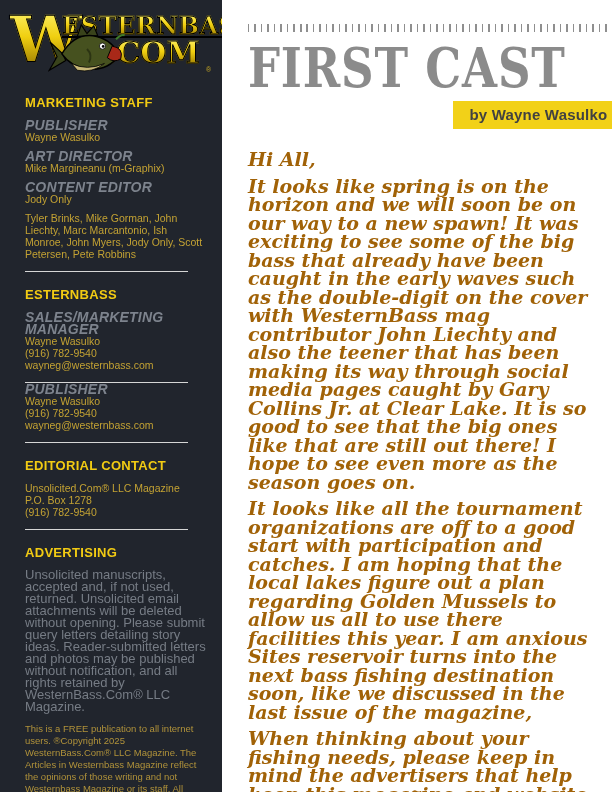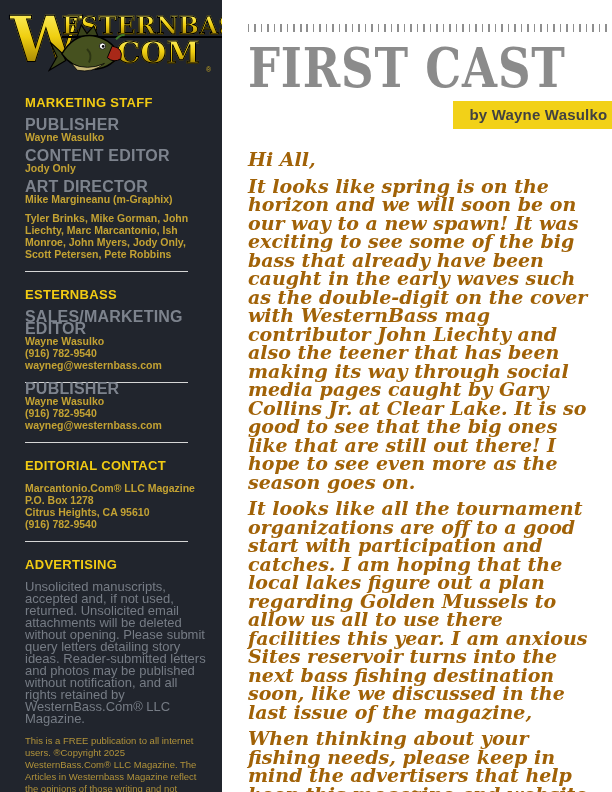--- a/index.html
+++ b/index.html
@@ -17,22 +17,22 @@
   }
   .logo-w   { position:absolute; left:0; top:0; font-size:64px; }
   .logo-top { position:absolute; left:52px; top:6px; font-size:24px; letter-spacing:0.5px;text-decoration:underline; }
   .logo-com { position:absolute; left:96px; top:30px; font-size:30px; }
   .logo-reg { position:absolute; left:196px; top:58px; font-size:7px; color:#c7a824; }
   .fish { position:absolute; left:38px; top:12px; z-index:3; }
 
   .side-inner { padding:0 16px 0 25px; }
   .side-heading { color:#f2cb13; font-size:13px; font-weight:bold; letter-spacing:0.3px; margin:15px 0 9px 0; font-stretch:condensed; }
   .grp { margin-bottom:7px; }
-  .label { color:#7d838d; font-size:16px; font-weight:bold; letter-spacing:0.2px; line-height:12px; white-space:pre-line; }
-  .value { color:#c3a233; font-size:10.5px; line-height:12px; white-space:pre-line;font-weight:bold; }
+  .label { color:#7d838d; font-size:14px; font-weight:bold; letter-spacing:0.2px; line-height:12px; white-space:pre-line;font-style:italic; }
+  .value { color:#c3a233; font-size:10.5px; line-height:12px; white-space:pre-line; }
   .divider { border:0; border-top:1px solid #d6d6d6; margin:11px 18px 0 0; }
   .sub-body { color:#767c85; font-size:13px; line-height:12px; }
   .sub-notice { color:#b0923a; font-size:9.5px; line-height:12px; margin-top:10px; }
 
   
   .content { flex:1; padding:24px 22px 0 26px; background:#fff; }
   .ticks { height:8px; background:repeating-linear-gradient(90deg,#8f8f8f 0 1.5px,transparent 1.5px 6.5px); margin-bottom:8px; }
   .title { font-family:"DejaVu Serif", serif; font-weight:bold; color:#8b8b8b; font-size:55px; line-height:1.0;
            transform:scaleX(0.82); transform-origin:left center; white-space:nowrap; letter-spacing:1px; }
   .badge { background:#f2d118; color:#414141; font-weight:bold; font-size:15px; line-height:1;
@@ -68,38 +68,38 @@
 
     <div class="side-inner">
 
       <div>
         <div class="side-heading">MARKETING STAFF</div>
         <div class="grp">
           <div class="label">PUBLISHER</div>
           <div class="value">Wayne Wasulko</div>
         </div>
         <div class="grp">
+          <div class="label">ART DIRECTOR</div>
+          <div class="value">Mike Margineanu (m-Graphix)</div>
+        </div>
+        <div class="grp">
           <div class="label">CONTENT EDITOR</div>
           <div class="value">Jody Only</div>
-        </div>
-        <div class="grp">
-          <div class="label">ART DIRECTOR</div>
-          <div class="value">Mike Margineanu (m-Graphix)</div>
         </div>
         <div class="grp">
           <div class="value">Tyler Brinks, Mike Gorman, John Liechty, Marc Marcantonio, Ish Monroe,  John Myers, Jody Only, Scott Petersen, Pete Robbins</div>
         </div>
       </div>
 
       <hr class="divider">
 
       <div>
         <div class="side-heading">ESTERNBASS</div>
         <div class="grp">
-          <div class="label">SALES/MARKETING EDITOR</div>
+          <div class="label">SALES/MARKETING MANAGER</div>
           <div class="value">Wayne Wasulko</div>
           <div class="value">(916) 782-9540</div>
           <div class="value">wayneg@westernbass.com</div>
         </div>
       </div>
 
       <hr class="divider">
 
       <div>
         <div class="grp">
@@ -108,23 +108,22 @@
           <div class="value">(916) 782-9540</div>
           <div class="value">wayneg@westernbass.com</div>
         </div>
       </div>
 
       <hr class="divider">
 
       <div>
         <div class="side-heading">EDITORIAL CONTACT</div>
         <div class="grp">
-          <div class="value">Marcantonio.Com® LLC Magazine</div>
+          <div class="value">Unsolicited.Com® LLC Magazine</div>
           <div class="value">P.O. Box 1278</div>
-          <div class="value">Citrus Heights, CA 95610</div>
           <div class="value">(916) 782-9540</div>
         </div>
       </div>
 
       <hr class="divider">
 
       <div>
         <div class="side-heading">ADVERTISING</div>
         <div class="sub-body">Unsolicited manuscripts, accepted and, if not used, returned. Unsolicited email attachments will be deleted without opening. Please submit query letters detailing story ideas. Reader-submitted letters and photos may be published without notification, and all rights retained by WesternBass.Com® LLC Magazine.</div>
         <div class="sub-notice">This is a FREE publication to all internet users. ®Copyright 2025 WesternBass.Com® LLC Magazine. The Articles in Westernbass Magazine reflect the opinions of those writing and not Westernbass Magazine or its staff. All rights reserved. Manufactured and presented in and from the United States of America for all bass anglers worldwide.</div>

